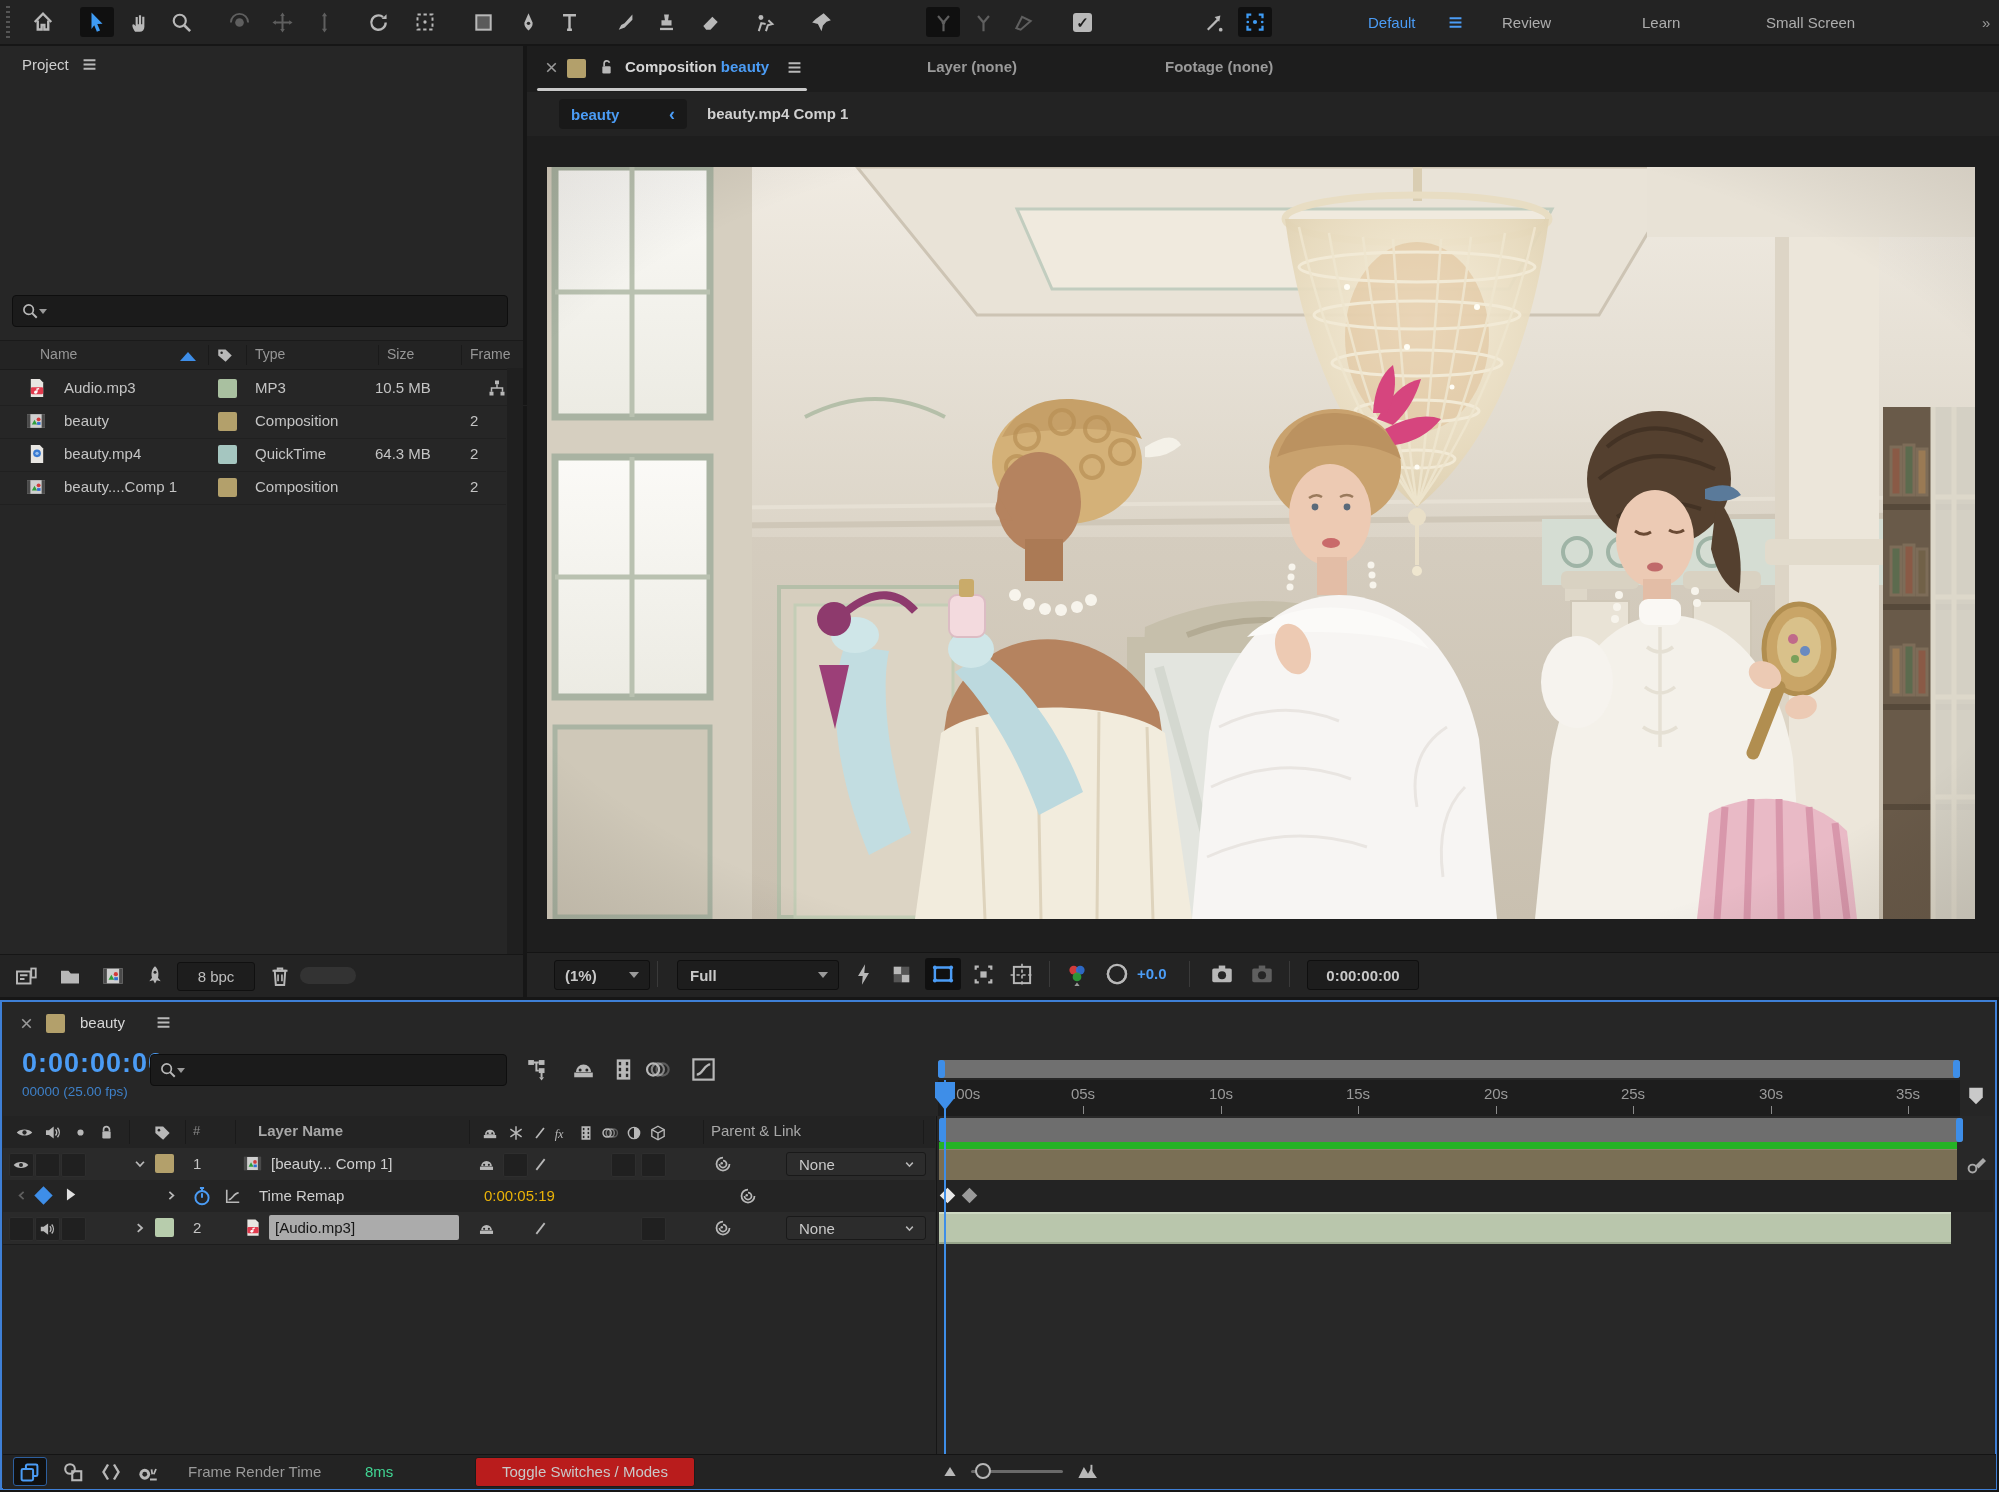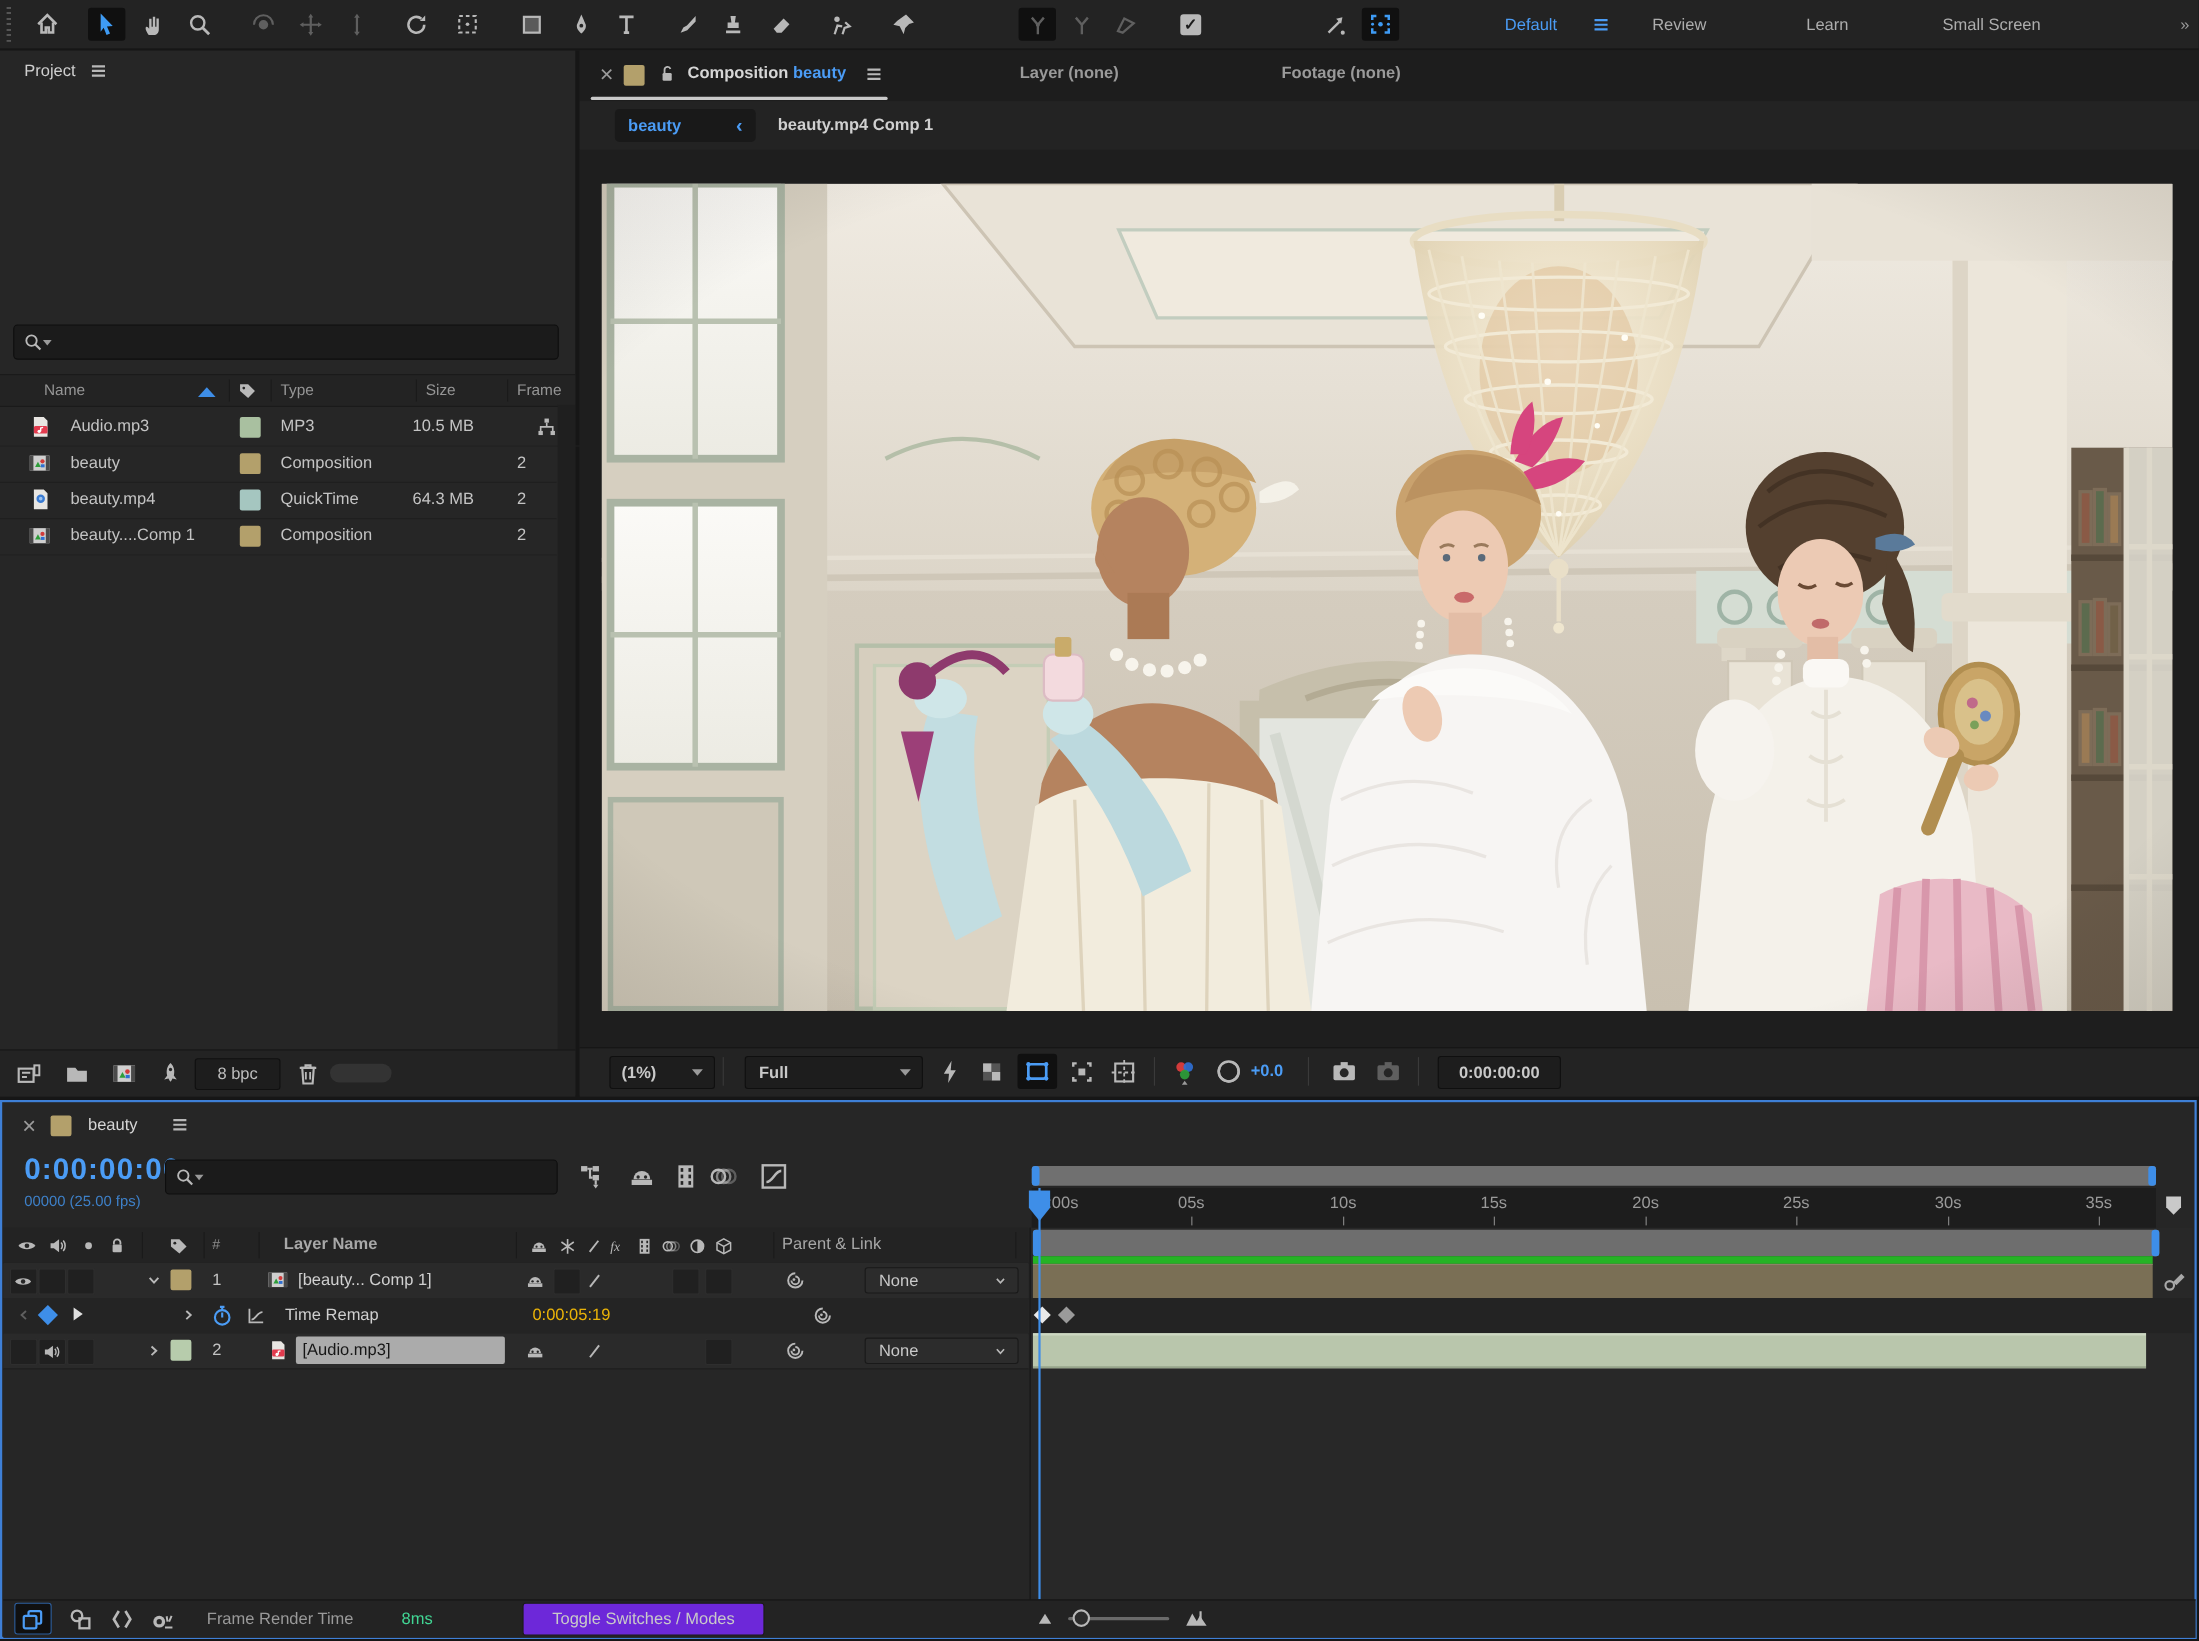--- a/index.html
+++ b/index.html
@@ -1300,21 +1300,21 @@
             <use href="#s-inout"></use>
           </svg>
         </span>
       <span class="icon" style="position:absolute;left:132px;top:5px;">
           <svg width="24" height="24">
             <use href="#s-snail"></use>
           </svg>
         </span>
       <span class="abs" style="left:185px;top:8px;color:#9a9a9a;">Frame Render Time</span>
       <span class="abs" style="left:362px;top:8px;color:#41d694;">8ms</span>
-      <div class="abs" style="left:472px;top:2px;width:218px;height:28px;background:#6d28d9;border:1px solid #1b1b1b;border-radius:3px;text-align:center;line-height:28px;color:#c9c9c9;"><span>Toggle Switches / Modes</span></div>
+      <div class="abs" style="left:472px;top:2px;width:218px;height:28px;background:#b91c1c;border:1px solid #1b1b1b;border-radius:3px;text-align:center;line-height:28px;color:#c9c9c9;"><span>Toggle Switches / Modes</span></div>
       <span class="icon" style="position:absolute;left:938px;top:7px;">
           <svg width="18" height="18">
             <use href="#s-mtns"></use>
           </svg>
         </span>
       <div class="abs" style="left:968px;top:15px;width:92px;height:3px;background:#6a6a6a;border-radius:2px;">
         <span class="abs" style="left:4px;top:-7px;width:16px;height:16px;background:#2c2c2c;border:2px solid #b8b8b8;border-radius:50%;box-sizing:border-box;"></span>
       </div>
       <span class="icon" style="position:absolute;left:1074px;top:5px;">
           <svg width="22" height="22">

